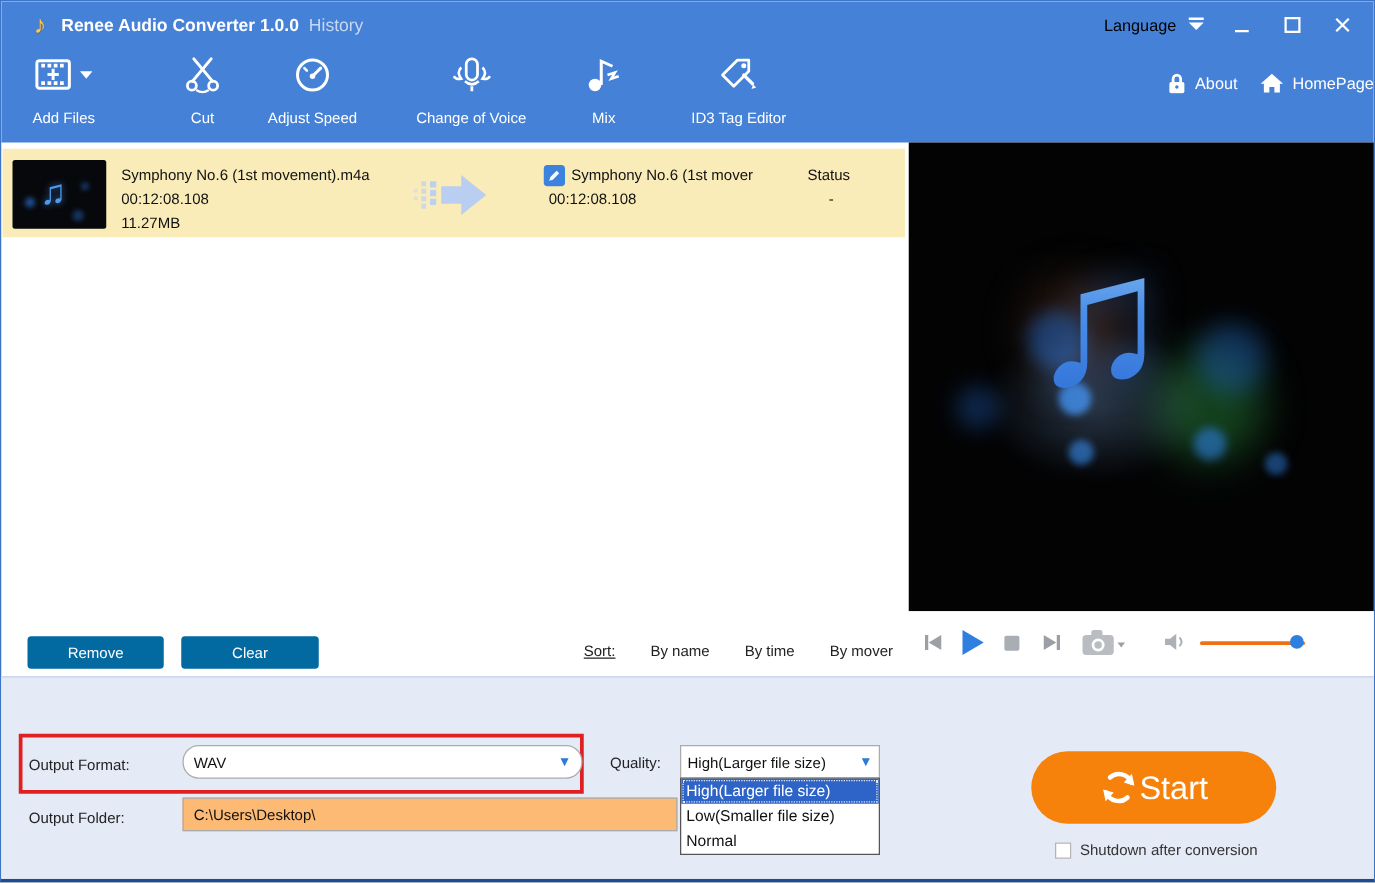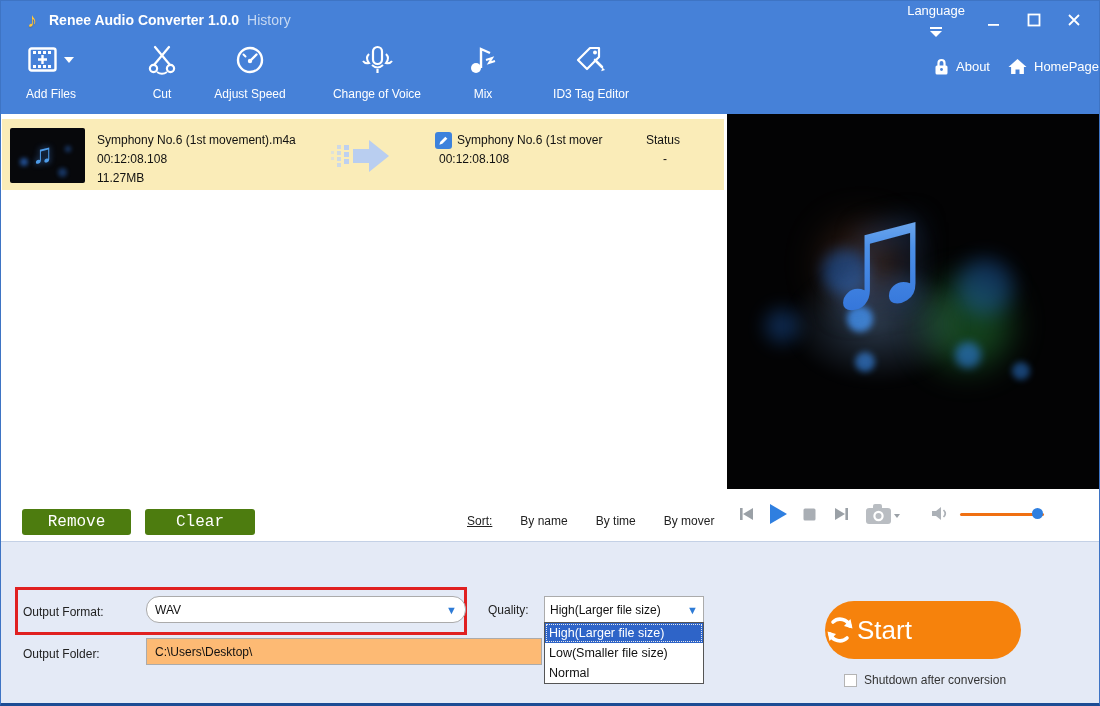--- a/index.html
+++ b/index.html
@@ -8,21 +8,21 @@
     position:relative; width:1100px; height:706px; background:#fff;
     border:1px solid #3E74C4; border-bottom:3px solid #1C4C94; overflow:hidden;
   }
   
   .header{ position:absolute; left:0; top:0; width:100%; height:113px; background:#4681D8; }
   .titlebar{ position:absolute; left:0; top:0; width:100%; height:38px; display:flex; align-items:center; }
   .logo{ font-size:20px; color:#FFC83D; margin-left:26px; text-shadow:0 1px 1px rgba(120,70,0,.4); }
   .app-title{ color:#fff; font-size:14px; font-weight:bold; margin-left:12px; }
   .app-subtitle{ color:#C6D8F2; font-size:14px; margin-left:8px; }
   .tb-right{ position:absolute; right:14px; top:0; height:38px; display:flex; align-items:center; gap:18px; }
-  .lang{ color:#ffffff; font-size:13px; display:flex; align-items:center; gap:8px; cursor:pointer;flex-direction:column; }
+  .lang{ color:#000000; font-size:13px; display:flex; align-items:flex-start; gap:8px; cursor:pointer; }
   .winbtn{ width:22px; height:22px; display:flex; align-items:center; justify-content:center; cursor:pointer; }
   
   .ticon{ position:absolute; top:38px; text-align:center; color:#fff; cursor:pointer; }
   .ticon .ic{ height:42px; display:flex; align-items:center; justify-content:center; gap:4px; }
   .ticon .lbl{ font-size:12px; margin-top:6px; white-space:nowrap; }
   .hdr-link{ position:absolute; top:57px; display:flex; align-items:center; gap:7px; color:#fff; font-size:13px; cursor:pointer; }
   
   .file-row{ position:absolute; left:1px; top:118px; width:722px; height:71px; background:#FAECB8; }
   .thumb{ position:absolute; left:8px; top:9px; width:75px; height:55px; background:#07080B; border-radius:2px; overflow:hidden; }
   .thumb .tnote{ position:absolute; left:22px; top:10px; font-size:28px; color:#4D9BE8; text-shadow:0 0 6px rgba(70,140,240,.9); }
@@ -30,21 +30,21 @@
   .src-text{ position:absolute; left:95px; top:12px; font-size:12px; color:#111; line-height:19px; }
   .row-arrow{ position:absolute; left:328px; top:18px; }
   .edit-ic{ position:absolute; left:433px; top:13px; width:17px; height:17px; background:#3D82DC; border-radius:3px; display:flex; align-items:center; justify-content:center; cursor:pointer; }
   .out-name{ position:absolute; left:455px; top:14px; font-size:12px; color:#111; white-space:nowrap; width:170px; overflow:hidden; }
   .out-dur{ position:absolute; left:437px; top:33px; font-size:12px; color:#111; }
   .out-size{ position:absolute; left:437px; top:52px; font-size:12px; color:#737373;margin-top:48px; }
   .status-lbl{ position:absolute; left:644px; top:14px; font-size:12px; color:#111; }
   .status-val{ position:absolute; left:661px; top:33px; font-size:12px; color:#111; }
   
   .list-area{ position:absolute; left:1px; top:189px; width:722px; height:351px; background:#fff; }
-  .btn{ position:absolute; height:26px; background:#4d7c0f; border:none; border-radius:3px; color:#fff; font-size:16px; font-family:Liberation Mono, monospace; cursor:pointer; }
+  .btn{ position:absolute; height:26px; background:#0369a1; border:none; border-radius:3px; color:#fff; font-size:12px; font-family:Liberation Sans, sans-serif; cursor:pointer; }
   .sort-bar{ position:absolute; left:466px; top:513px; display:flex; gap:28px; font-size:12px; color:#222; }
   .sort-bar span{ cursor:pointer; }
   .sort-bar .slabel{ cursor:default;text-decoration:underline; }
   
   .albumart{ position:absolute; left:726px; top:113px; width:373px; height:375px; background:#030304; overflow:hidden; }
   .bokeh{ position:absolute; border-radius:50%; }
   .bignote{ position:absolute; left:96px; top:66px; font-size:150px; line-height:1;
     background:linear-gradient(180deg,#9CC9F4 0%,#4C90E8 45%,#2E6ED6 100%);
     -webkit-background-clip:text; background-clip:text; color:transparent;
     filter:drop-shadow(0 0 14px rgba(60,130,230,.55)); }
@@ -55,21 +55,21 @@
   
   .bottom{ position:absolute; left:0; top:540px; width:1100px; height:163px; background:#E4EAF6; border-top:1px solid #C4D1E6; }
   .red-rect{ position:absolute; left:14px; top:45px; width:452px; height:48px; border:3px solid #E02020; }
   .flabel{ position:absolute; font-size:12px; color:#222; }
   .combo{ position:absolute; height:27px; background:#fff; border:1px solid #ABABAB; font-size:12px; color:#111; display:flex; align-items:center; padding:0 8px; cursor:pointer; }
   .combo .arrow{ margin-left:auto; color:#2E7BD6; font-size:11px; }
   .ddlist{ position:absolute; left:543px; top:80px; width:160px; background:#fff; border:1px solid #555; z-index:5; }
   .ddopt{ height:20px; line-height:20px; padding-left:4px; font-size:12.5px; color:#111; cursor:pointer; white-space:nowrap; }
   .ddopt.sel{ background:#2E64C8; color:#fff; outline:1px dotted #E8E8E8; outline-offset:-2px; }
   .field{ position:absolute; height:27px; background:#fdba74; border:1px solid #ABABAB; font-size:12px; color:#111; display:flex; align-items:center; padding:0 8px; }
-  .start-btn{ position:absolute; left:824px; top:59px; width:196px; height:58px; background:#F6820C; border:none; border-radius:29px; color:#fff; display:flex; align-items:center; gap:2px; cursor:pointer; font-family:"Liberation Sans",sans-serif; }
+  .start-btn{ position:absolute; left:824px; top:59px; width:196px; height:58px; background:#F6820C; border:none; border-radius:29px; color:#fff; display:flex; align-items:center; justify-content:center; gap:2px; cursor:pointer; font-family:"Liberation Sans",sans-serif; }
   .start-btn .stxt{ font-size:26px; }
   .chk-row{ position:absolute; left:843px; top:131px; display:flex; align-items:center; gap:7px; }
   .chk{ width:13px; height:13px; background:#fff; border:1px solid #B4B4B4; cursor:pointer; }
   .chk-lbl{ font-size:12px; color:#333; }
 </style>
 </head>
 <body>
 
 <div class="window">
 

